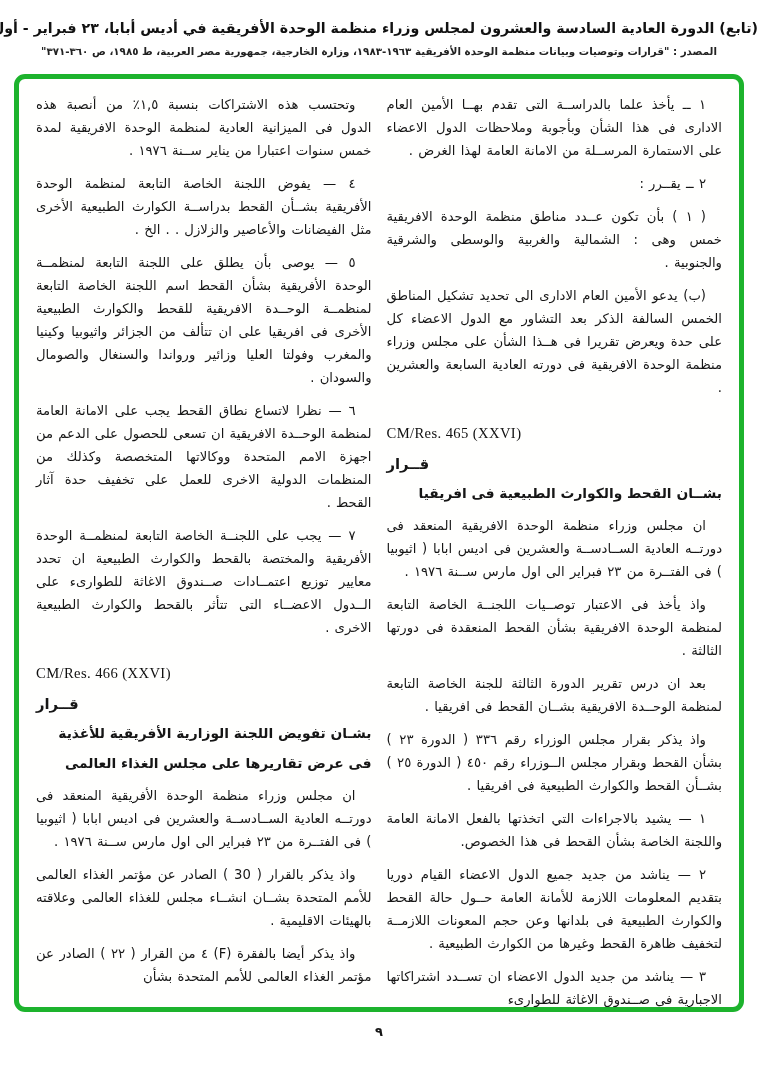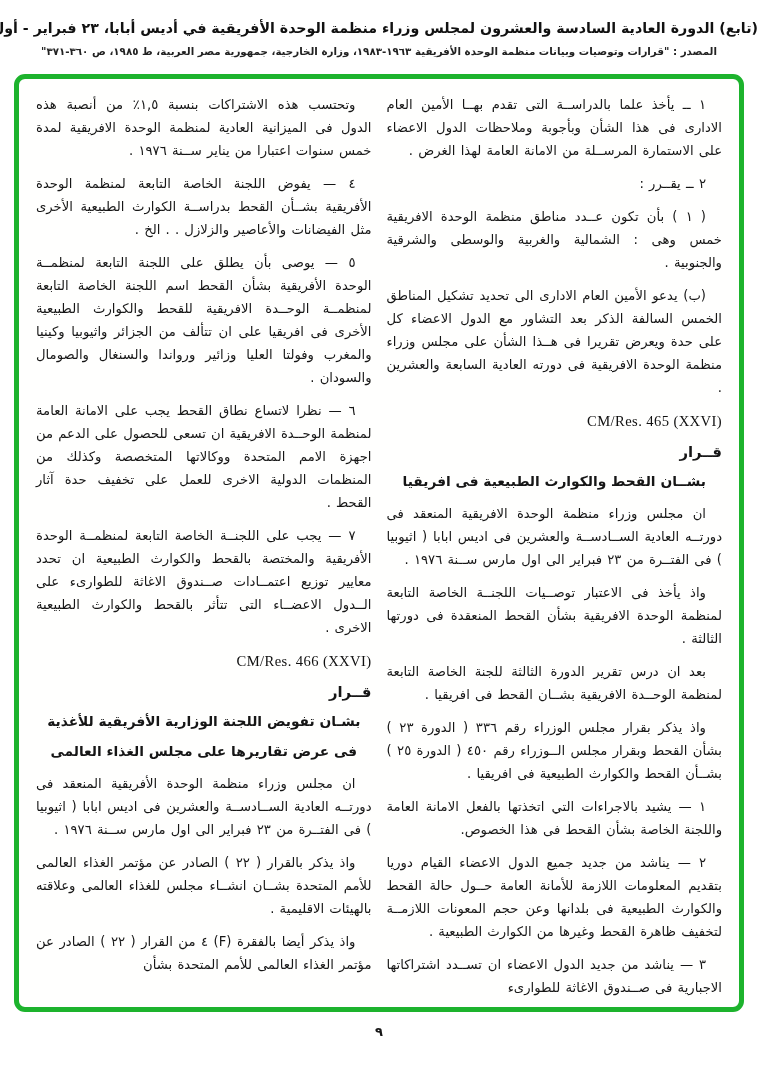--- a/index.html
+++ b/index.html
@@ -63,36 +63,35 @@
   .b-p {
     font-size: 13.2px;
     line-height: 23px;
     text-align: justify;
     text-indent: 16px;
     margin: 0 0 10px;
     word-spacing: 1px;
   }
   .b-res {
     direction: ltr;
-    text-align: right;
+    text-align: left;
     font-family: "Liberation Serif", "DejaVu Serif", serif;
     font-size: 14.6px;
     letter-spacing: 0.4px;
-    margin: 14px 0 13px;
+    margin: 26px 0 13px;
     color: #101010;
   }
   .b-title {
-    text-align: right;
+    text-align: left;
     font-weight: 700;
     font-size: 14.8px;
     margin: 2px 0 12px;
     letter-spacing: 1px;
   }
   .b-sub {
-    text-align: center;
     font-weight: 700;
     font-size: 13.8px;
     line-height: 19px;
     margin: 0 0 11px;
   }
   
   .footer {
     text-align: center;
     margin-top: 9px;
   }
@@ -133,21 +132,21 @@
           <div class="b-p">وتحتسب هذه الاشتراكات بنسبة ١,٥٪ من أنصبة هذه الدول فى الميزانية العادية لمنظمة الوحدة الافريقية لمدة خمس سنوات اعتبارا من يناير ســنة ١٩٧٦ .</div>
           <div class="b-p">٤ — يفوض اللجنة الخاصة التابعة لمنظمة الوحدة الأفريقية بشــأن القحط بدراســة الكوارث الطبيعية الأخرى مثل الفيضانات والأعاصير والزلازل . . الخ .</div>
           <div class="b-p">٥ — يوصى بأن يطلق على اللجنة التابعة لمنظمــة الوحدة الأفريقية بشأن القحط اسم اللجنة الخاصة التابعة لمنظمــة الوحــدة الافريقية للقحط والكوارث الطبيعية الأخرى فى افريقيا على ان تتألف من الجزائر واثيوبيا وكينيا والمغرب وفولتا العليا وزائير ورواندا والسنغال والصومال والسودان .</div>
           <div class="b-p">٦ — نظرا لاتساع نطاق القحط يجب على الامانة العامة لمنظمة الوحــدة الافريقية ان تسعى للحصول على الدعم من اجهزة الامم المتحدة ووكالاتها المتخصصة وكذلك من المنظمات الدولية الاخرى للعمل على تخفيف حدة آثار القحط .</div>
           <div class="b-p">٧ — يجب على اللجنــة الخاصة التابعة لمنظمــة الوحدة الأفريقية والمختصة بالقحط والكوارث الطبيعية ان تحدد معايير توزيع اعتمــادات صــندوق الاغاثة للطوارىء على الــدول الاعضــاء التى تتأثر بالقحط والكوارث الطبيعية الاخرى .</div>
           <div class="b-res">CM/Res. 466 (XXVI)</div>
           <div class="b-title">قــرار</div>
           <div class="b-sub">بشـان تفويض اللجنة الوزارية الأفريقية للأغذية</div>
           <div class="b-sub">فى عرض تقاريرها على مجلس الغذاء العالمى</div>
           <div class="b-p">ان مجلس وزراء منظمة الوحدة الأفريقية المنعقد فى دورتــه العادية الســادســة والعشرين فى اديس ابابا ( اثيوبيا ) فى الفتــرة من ٢٣ فبراير الى اول مارس ســنة ١٩٧٦ .</div>
-          <div class="b-p">واذ يذكر بالقرار ( ٢٢ ) الصادر عن مؤتمر الغذاء العالمى للأمم المتحدة بشــان انشــاء مجلس للغذاء العالمى وعلاقته بالهيئات الاقليمية .</div>
+          <div class="b-p">واذ يذكر بالقرار ( 30 ) الصادر عن مؤتمر الغذاء العالمى للأمم المتحدة بشــان انشــاء مجلس للغذاء العالمى وعلاقته بالهيئات الاقليمية .</div>
           <div class="b-p">واذ يذكر أيضا بالفقرة (F) ٤ من القرار ( ٢٢ ) الصادر عن مؤتمر الغذاء العالمى للأمم المتحدة بشأن</div>
         </div>
     </div>
   </div>
 
   <div class="footer">
     <span class="page-number">٩</span>
   </div>
 
 </div>

